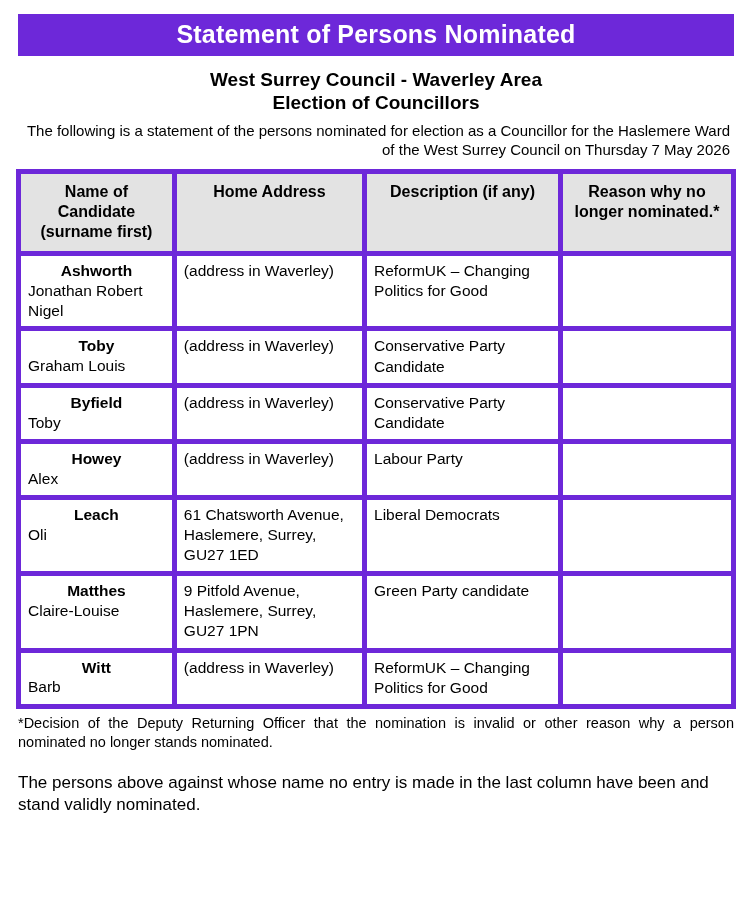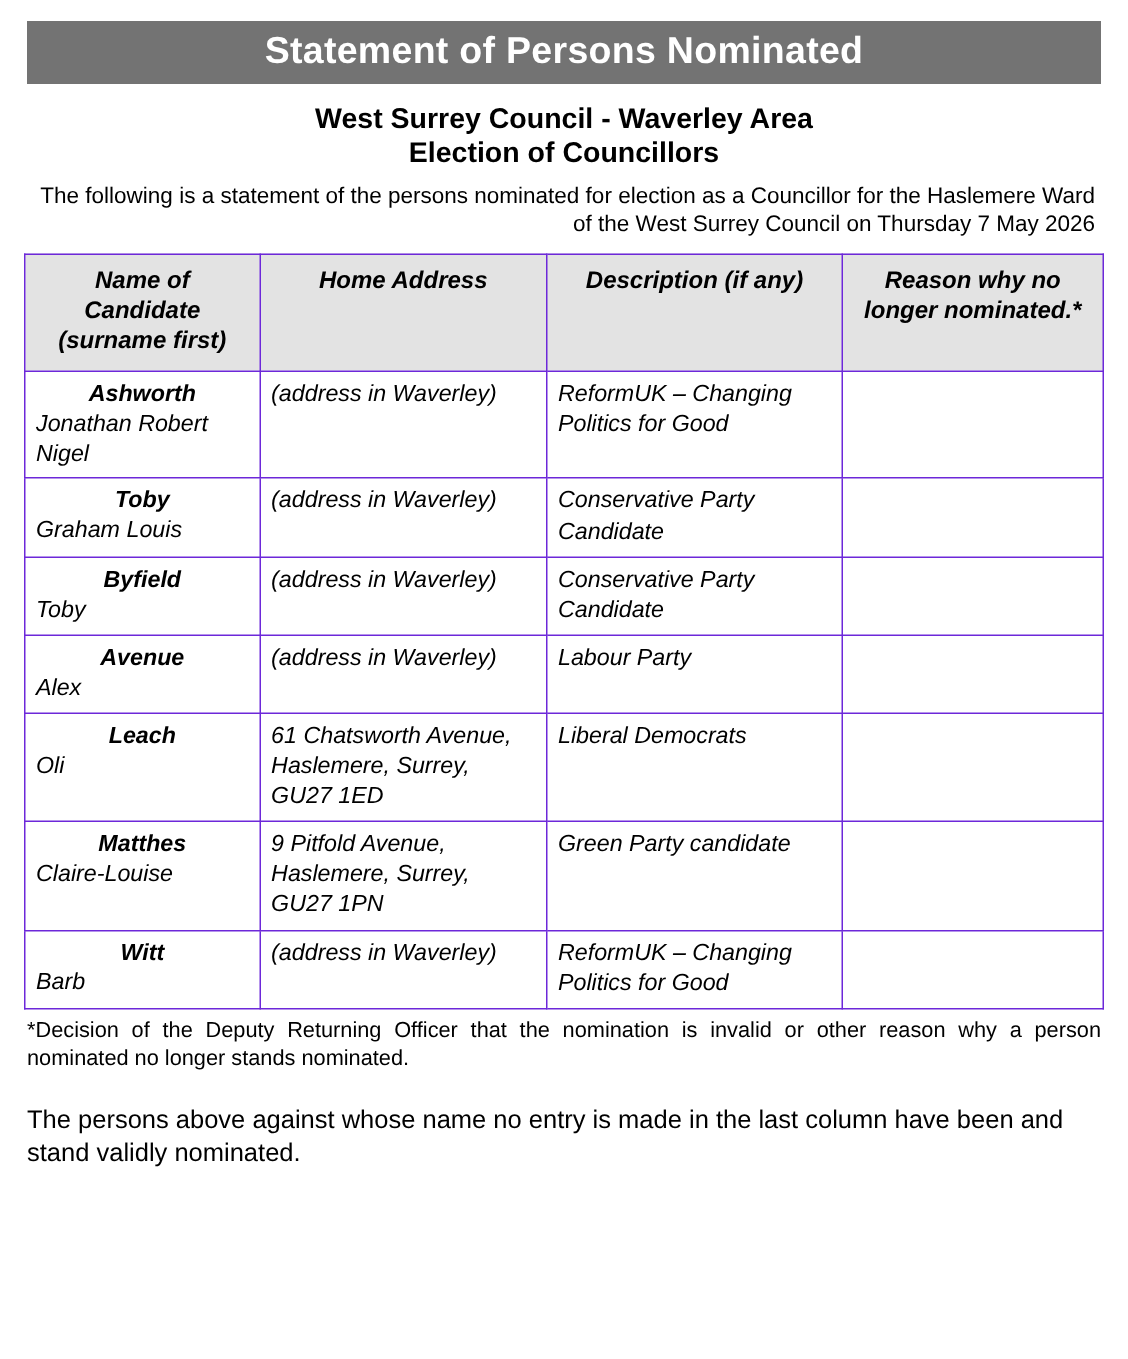--- a/index.html
+++ b/index.html
@@ -12,21 +12,21 @@
     min-height: 906px;
     font-family: "Liberation Sans", sans-serif;
     color: #000000;
   }
   .page {
     width: 752px;
     box-sizing: border-box;
     padding: 14px 16px 10px 16px;
   }
   .banner {
-    background: #737373;
+    background: #6d28d9;
     color: #ffffff;
     text-align: center;
     font-weight: bold;
     font-size: 25px;
     line-height: 1.25;
     padding: 5px 0 6px 0;
     margin: 0 2px 12px 2px;
     letter-spacing: 0.2px;
   }
   .title-block {
@@ -43,24 +43,23 @@
     margin: 1px 6px 10px 6px;
   }
   table.nominations {
     width: 100%;
     border-collapse: collapse;
     table-layout: fixed;
     font-size: 15.5px;
   }
   table.nominations th,
   table.nominations td {
-    border: 1px solid #6d28d9;
+    border: 5px solid #6d28d9;
     vertical-align: top;
     padding: 5px 7px 6px 7px;
-    font-style: italic;
   }
   table.nominations thead th {
     background: #e3e3e3;
     text-align: center;
     font-weight: bold;
     font-size: 16px;
     line-height: 1.25;
     padding: 8px 6px 9px 6px;
   }
   col.c-name { width: 21.8%; }
@@ -145,21 +144,21 @@
         <td>
           <span class="cand-surname">Byfield</span>
           <span class="cand-forenames">Toby</span>
         </td>
         <td class="cell-lines">(address in Waverley)</td>
         <td class="cell-lines">Conservative Party Candidate</td>
         <td class="cell-lines"></td>
       </tr>
       <tr>
         <td>
-          <span class="cand-surname">Avenue</span>
+          <span class="cand-surname">Howey</span>
           <span class="cand-forenames">Alex</span>
         </td>
         <td class="cell-lines">(address in Waverley)</td>
         <td class="cell-lines">Labour Party</td>
         <td class="cell-lines"></td>
       </tr>
       <tr>
         <td>
           <span class="cand-surname">Leach</span>
           <span class="cand-forenames">Oli</span>

